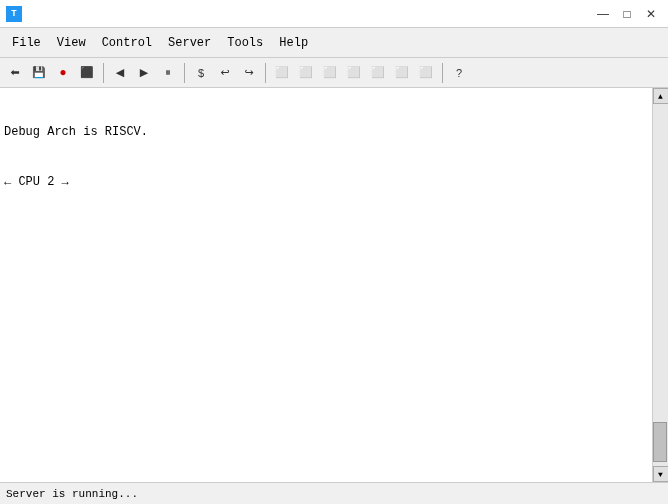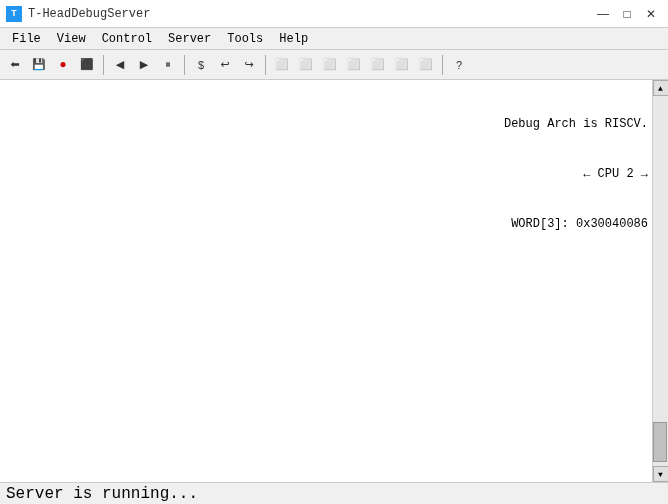--- a/index.html
+++ b/index.html
@@ -59,21 +59,21 @@
       justify-content: center;
       color: #333;
     }
 
     
     .menu-bar {
       background: #f0f0f0;
       border-bottom: 1px solid #ccc;
       display: flex;
       align-items: center;
-      height: 22px;
+      height: 30px;
       flex-shrink: 0;
       padding: 0 4px;
     }
     .menu-item {
       padding: 2px 8px;
       font-size: 12px;
       cursor: pointer;
       color: #000;
     }
 
@@ -166,34 +166,33 @@
     }
 
     
     .status-bar {
       background: #f0f0f0;
       border-top: 1px solid #ccc;
       height: 22px;
       display: flex;
       align-items: center;
       padding: 0 6px;
-      font-size: 16px;
+      font-size: 11px;
       color: #000;
       flex-shrink: 0;
     }
 
-    .output-line { display: block; text-align: right; }
+    .output-line { display: block; }
   </style>
 </head>
 <body>
 
 <div class="title-bar">
   <div class="title-bar-left">
     <div class="title-icon">T</div>
-    <span>T-HeadDebugServer</span>
   </div>
   <div class="title-controls">
     <button class="title-btn">—</button>
     <button class="title-btn">□</button>
     <button class="title-btn close">✕</button>
   </div>
 </div>
 
 <div class="menu-bar">
   <span class="menu-item">File</span>
@@ -226,21 +225,20 @@
   <button class="tb-btn">⬜</button>
   <button class="tb-btn">⬜</button>
   <div class="tb-separator"></div>
   <button class="tb-btn">?</button>
 </div>
 
 <div class="main-area">
   <div class="console-output">
     <span class="output-line">Debug Arch is RISCV.</span>
     <span class="output-line">← CPU 2 →</span>
-    <span class="output-line">    WORD[3]: 0x30040086</span>
     
     
     
     
     
     
     
     
     
     

